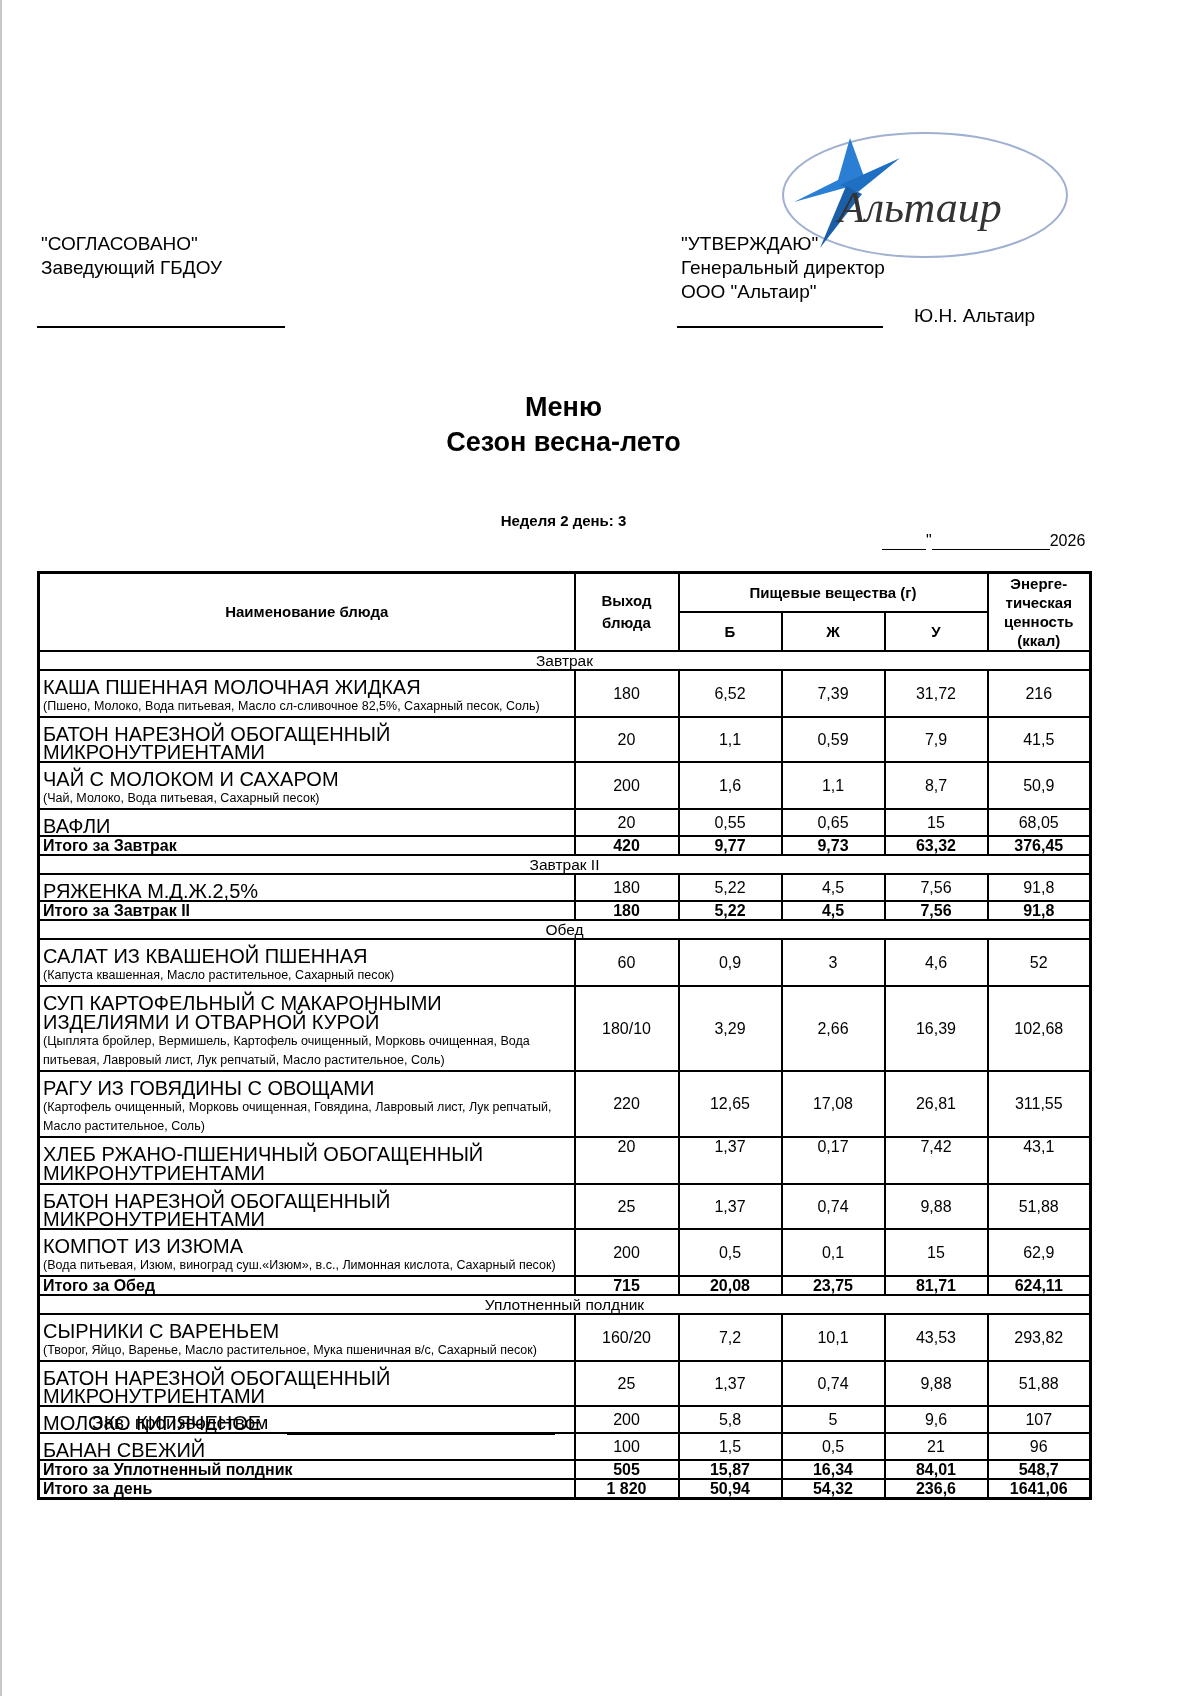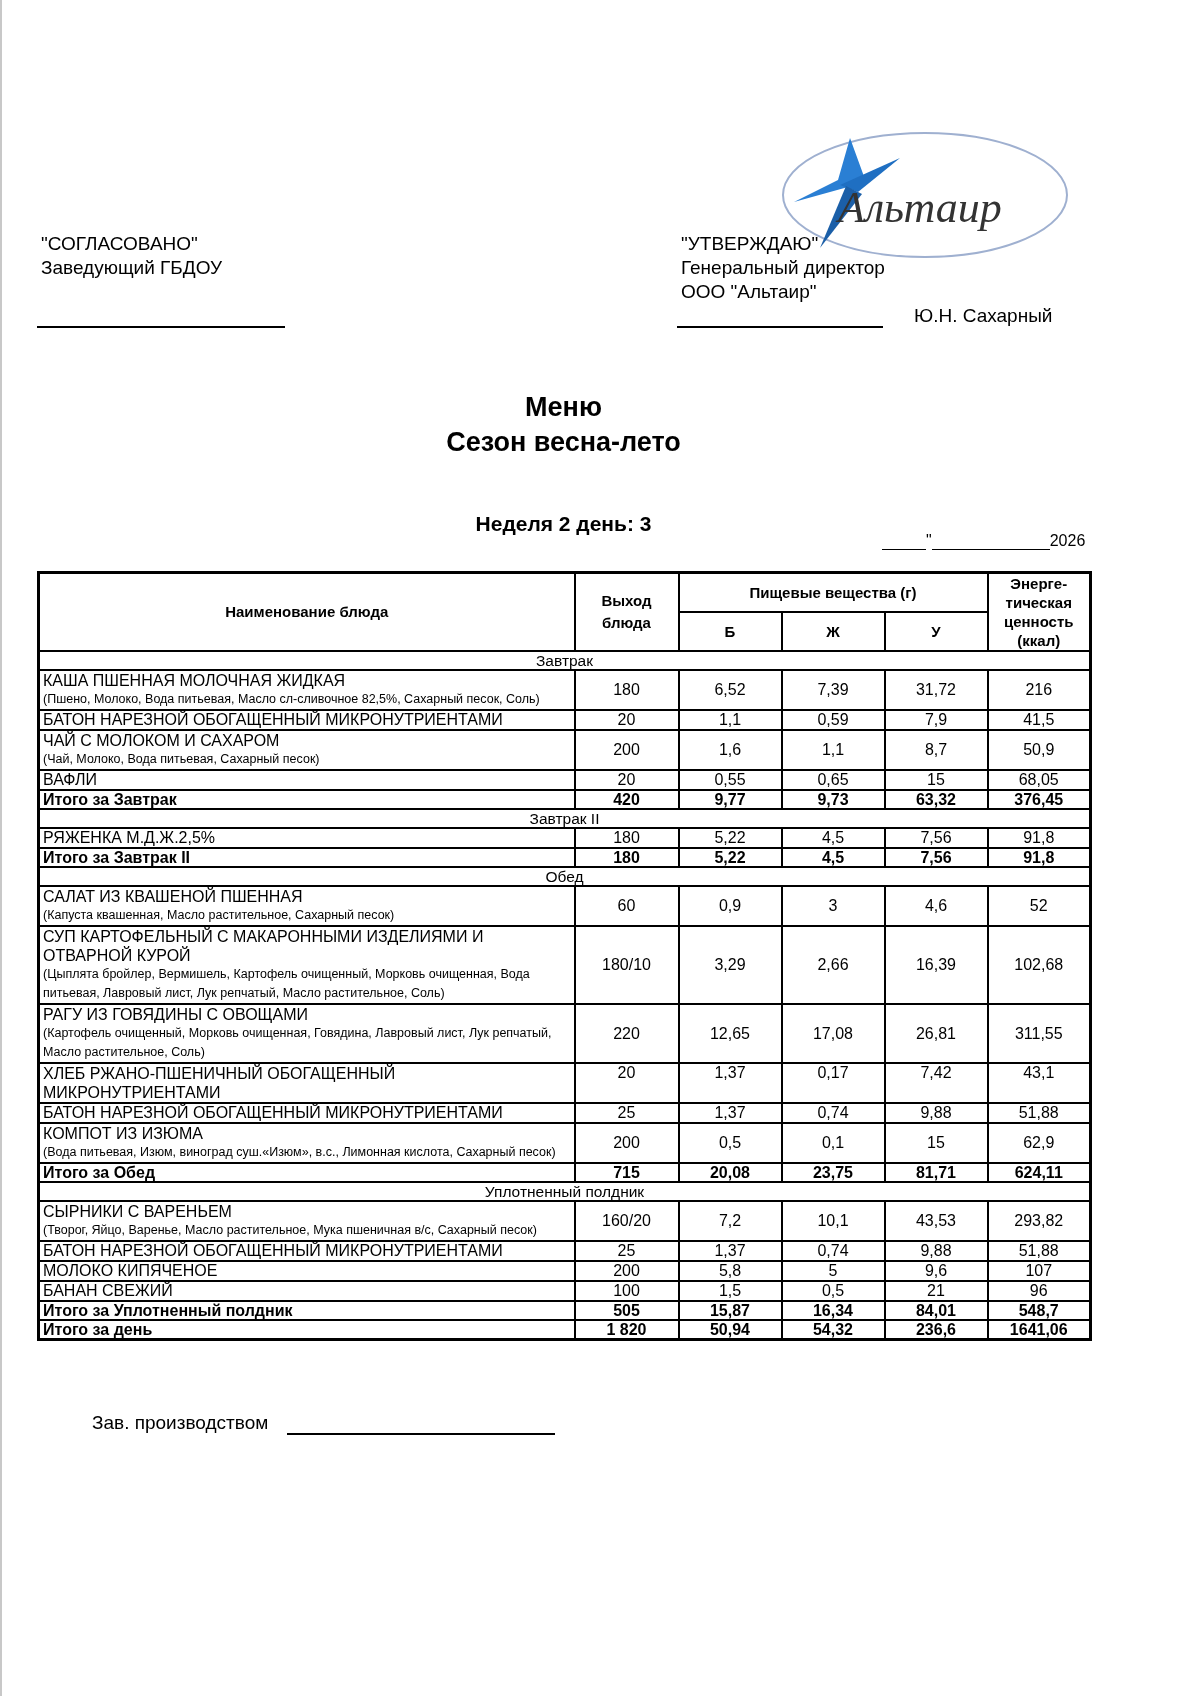--- a/index.html
+++ b/index.html
@@ -7,31 +7,31 @@
          font-family:"Liberation Sans", sans-serif; color:#000; }
   .page-edge { position:absolute; left:0; top:0; width:2px; height:1696px; background:#c8c8c8; }
   .logo { position:absolute; left:780px; top:130px; width:290px; height:130px; }
   .approval { position:absolute; font-size:19px; line-height:24px; }
   .approval div { white-space:nowrap; }
   .sign-line { position:absolute; height:0; border-top:2px solid #000; }
   .signer { position:absolute; font-size:19px; }
   .titles { position:absolute; left:0; width:1127px; top:390px; text-align:center;
             font-weight:bold; font-size:27px; line-height:35px; }
   .week { position:absolute; left:0; width:1127px; top:512px; text-align:center;
-          font-weight:bold; font-size:21px; }
+          font-weight:bold; font-size:15px; }
   .date-line { position:absolute; left:882px; top:532px; font-size:16px; white-space:nowrap; }
   .date-line .u1 { display:inline-block; width:44px; border-bottom:1.5px solid #000; height:14px; vertical-align:bottom; }
   .date-line .u2 { display:inline-block; width:118px; border-bottom:1.5px solid #000; height:14px; vertical-align:bottom; }
   table.menu { position:absolute; left:37px; top:571px; width:1052px; border-collapse:collapse;
                border:3px solid #000; table-layout:fixed; }
   table.menu td, table.menu th { border:2px solid #000; padding:0 3px; font-weight:normal;
                font-size:16px; text-align:center; vertical-align:middle; overflow:hidden; }
   table.menu th { font-size:15px; line-height:22px;font-weight:bold; }
   td.name { text-align:left !important; line-height:19px; }
-  td.name .dish { font-size:16px; display:block; }
+  td.name .dish { font-size:20px; display:block;margin-top:7px; }
   td.name .ingr { font-size:12.5px; display:block; line-height:19px; max-height:38px; overflow:hidden; }
   tr.section td { font-weight:normal; font-size:15.5px; height:17px; line-height:17px; }
   tr.total td { font-weight:bold; height:17px; line-height:17px; }
   tr.r1 td { height:18px; line-height:18px; }
   .footer-label { position:absolute; left:92px; top:1412px; font-size:19px; white-space:nowrap; }
   .footer-line { position:absolute; left:287px; top:1433px; width:268px; border-top:2px solid #000; }
 </style>
 </head>
 <body>
 
@@ -52,21 +52,21 @@
   <div>Заведующий ГБДОУ</div>
 </div>
 <div class="sign-line" style="left:37px; top:326px; width:248px;"></div>
 
 <div class="approval" style="left:681px; top:232px;">
   <div>"УТВЕРЖДАЮ"</div>
   <div>Генеральный директор</div>
   <div>ООО "Альтаир"</div>
 </div>
 <div class="sign-line" style="left:677px; top:326px; width:206px;"></div>
-<div class="signer" style="left:914px; top:305px;">Ю.Н. Сахарный</div>
+<div class="signer" style="left:914px; top:305px;">Ю.Н. Альтаир</div>
 
 <div class="titles">
   <div>Меню</div>
   <div>Сезон весна-лето</div>
 </div>
 <div class="week">Неделя 2  день: 3</div>
 <div class="date-line">
   <span class="u1"></span><span>"</span><span class="u2"></span><span>2026</span>
 </div>
 

